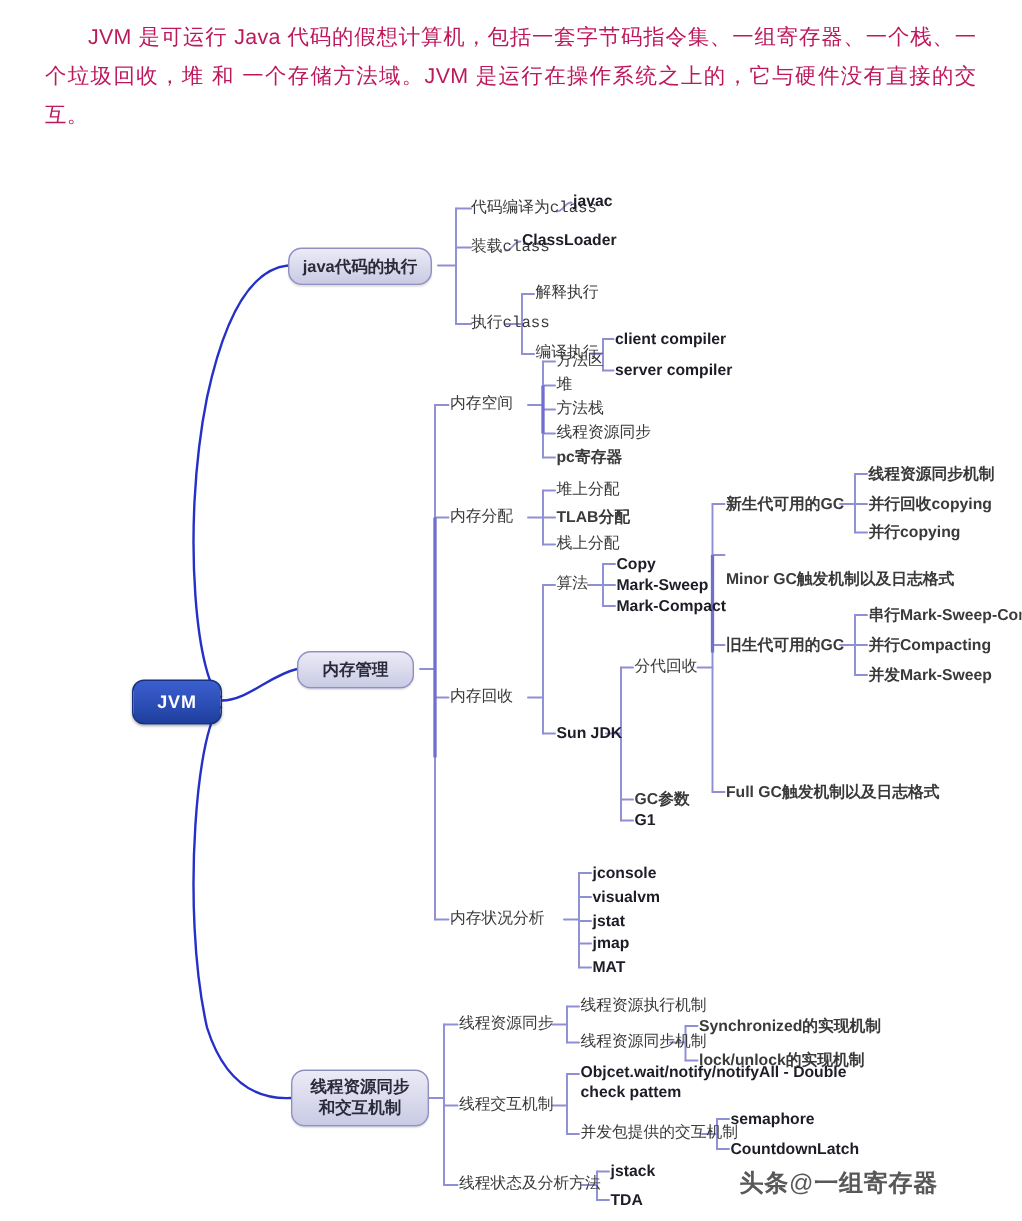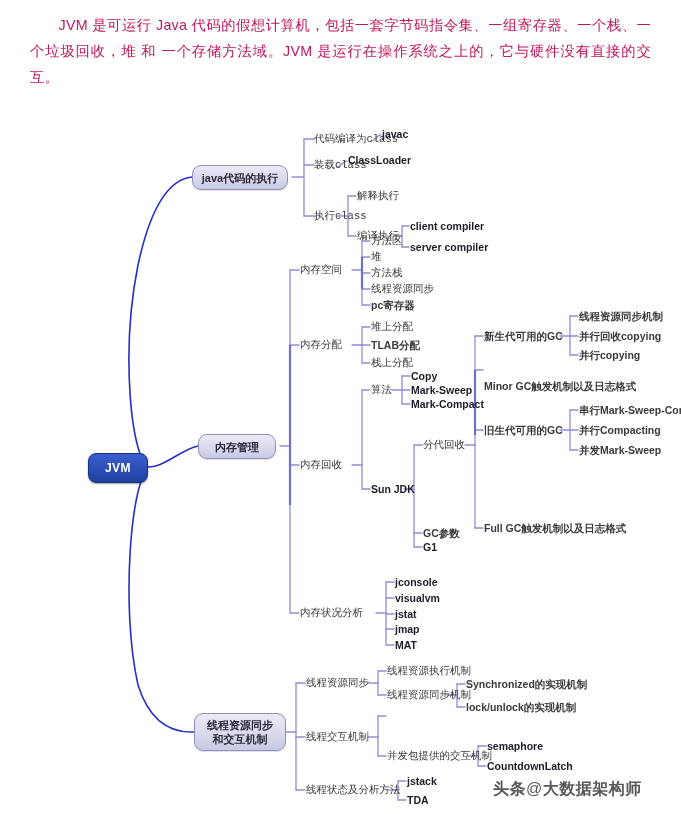--- a/index.html
+++ b/index.html
@@ -272,25 +272,26 @@
     </span>
   </div>
 
   <div class="t cjk" style="left:306px;top:572px">线程资源同步</div>
   <div class="t cjk" style="left:387px;top:560px">线程资源执行机制</div>
   <div class="t cjk" style="left:387px;top:584px">线程资源同步机制</div>
   <div class="t mix" style="left:466px;top:573px">Synchronized的实现机制</div>
   <div class="t mix" style="left:466px;top:596px">lock/unlock的实现机制</div>
 
   <div class="t cjk" style="left:306px;top:626px">线程交互机制</div>
+  <div class="t two" style="left:387px;top:604px">Objcet.wait/notify/notifyAll - Double check pattem</div>
   <div class="t cjk" style="left:387px;top:645px">并发包提供的交互机制</div>
   <div class="t en" style="left:487px;top:635px">semaphore</div>
   <div class="t en" style="left:487px;top:655px">CountdownLatch</div>
 
   <div class="t cjk" style="left:306px;top:679px">线程状态及分析方法</div>
   <div class="t en" style="left:407px;top:670px">jstack</div>
   <div class="t en" style="left:407px;top:689px">TDA</div>
 
 </div>
 
 <div id="watermark">
-  <span>头条</span><span class="at">@</span><span>大数据架构师</span>
+  <span>头条</span><span class="at">@</span><span>一组寄存器</span>
 </div>
 
 </body></html>

